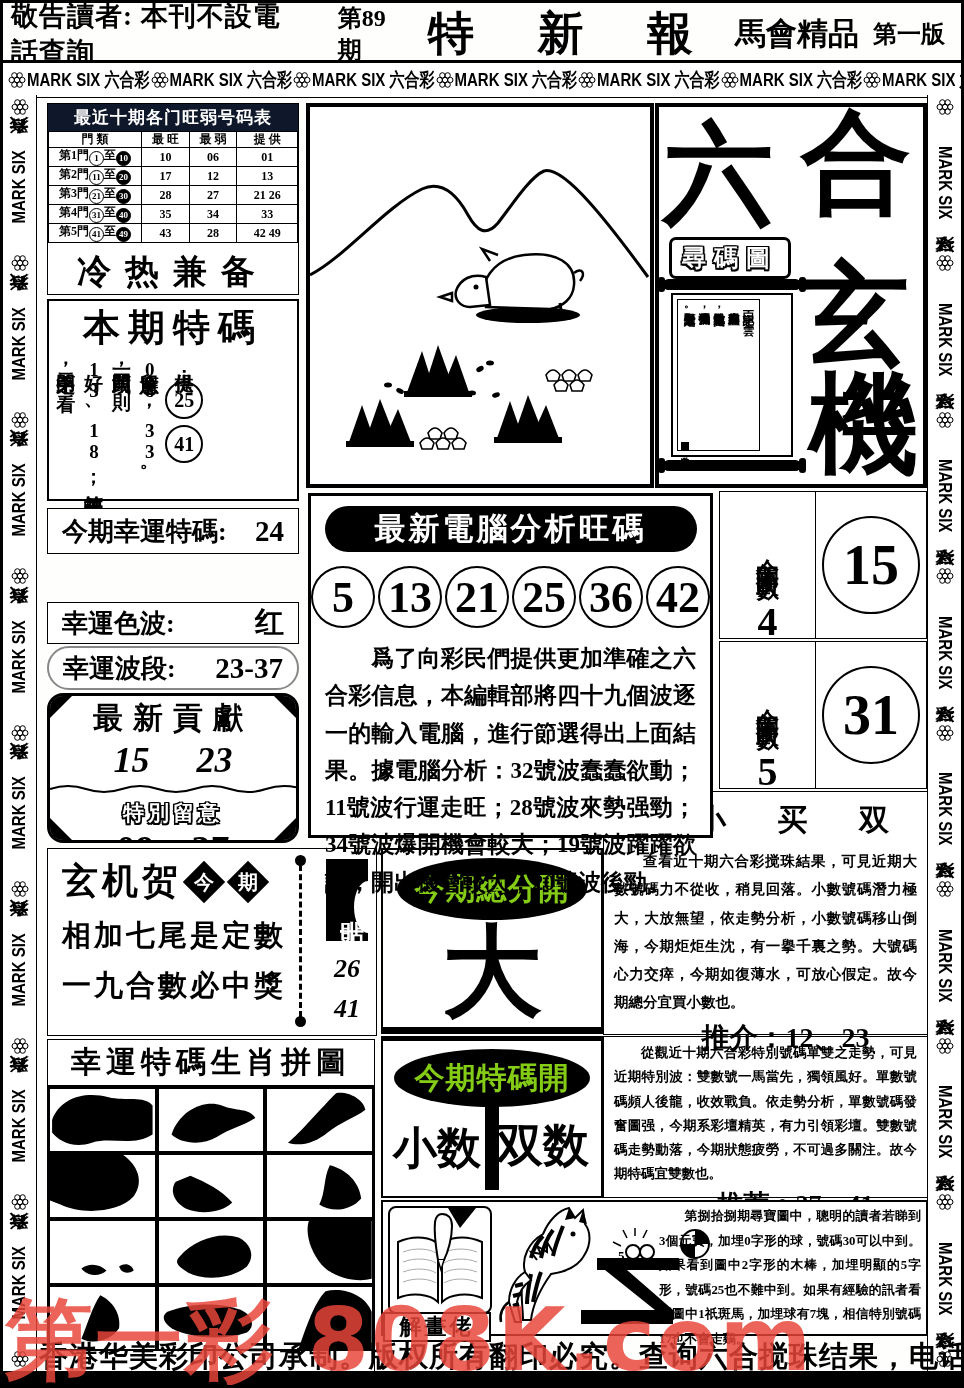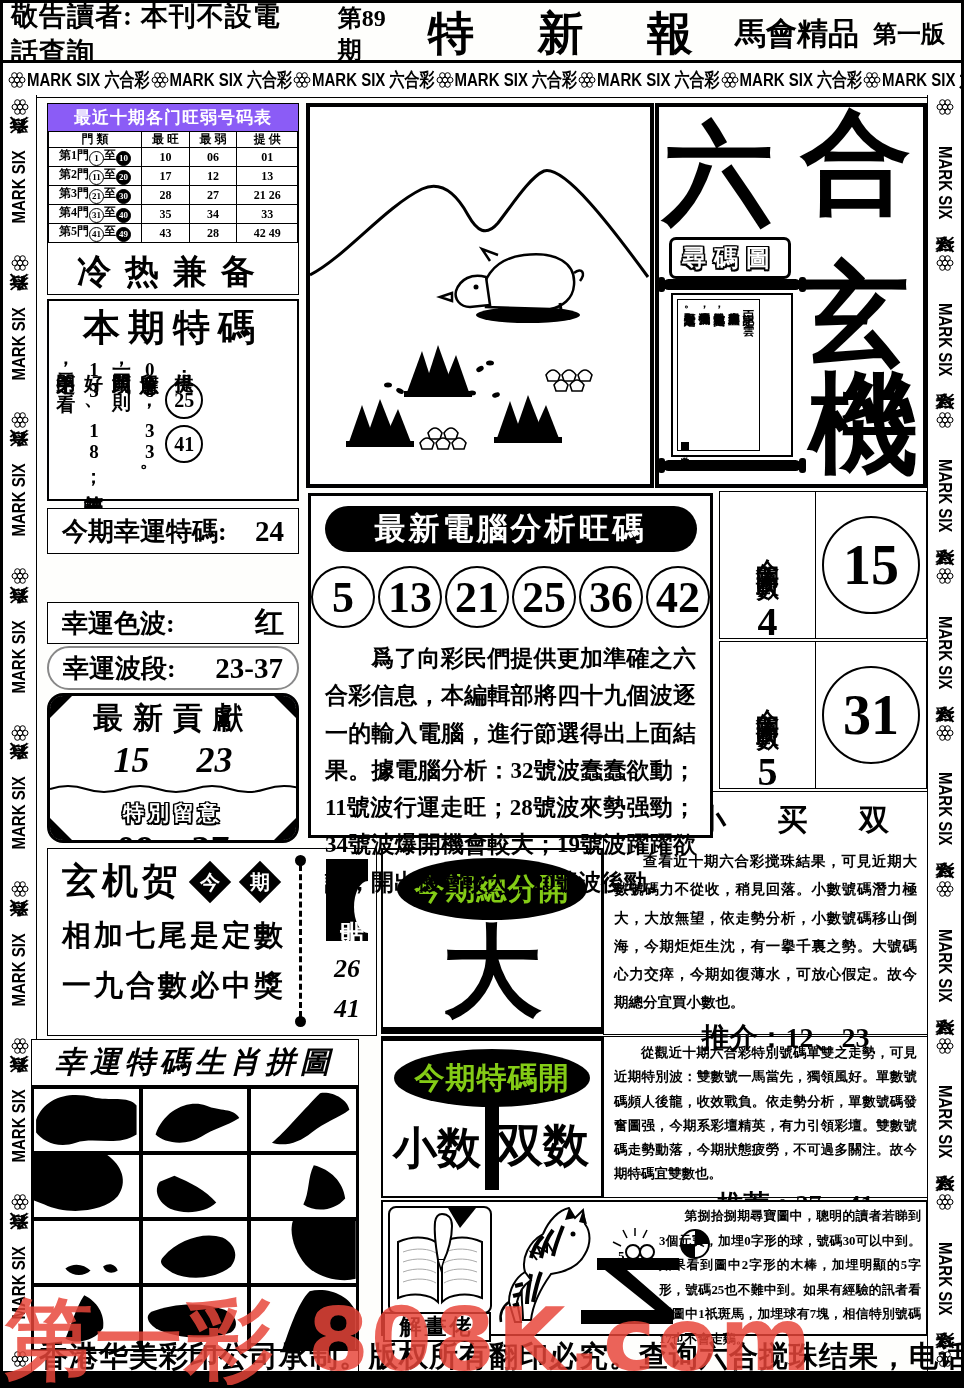--- a/index.html
+++ b/index.html
@@ -21,21 +21,21 @@
   .strip-left{left:0;border-right:1px solid #000;}
   .strip-right{right:0;border-left:1px solid #000;}
   .mk{font-family:"Liberation Sans","DejaVu Sans",sans-serif;font-weight:bold;font-size:15px;white-space:nowrap;
     letter-spacing:0px;transform:scaleY(1.25);}
   .strip-side .mk{writing-mode:vertical-rl;transform:scaleX(1.25);}
   .strip-left .mk{transform:rotate(180deg) scaleX(1.25);}
   .flower{flex:0 0 auto;}
   
   .bx{position:absolute;background:#fff;border:1px solid #000;box-sizing:border-box;}
   
-  .tbl-title{background:#8b5cf6;color:#fff;font-weight:bold;font-size:17px;text-align:center;padding:2px 0;letter-spacing:1px;}
+  .tbl-title{background:#0f172a;color:#fff;font-weight:bold;font-size:17px;text-align:center;padding:2px 0;letter-spacing:1px;}
   table.hot{width:100%;border-collapse:collapse;font-size:12px;font-weight:bold;table-layout:fixed;}
   table.hot th,table.hot td{border:1px solid #000;text-align:center;padding:0;height:15px;line-height:15px;}
   .cr{display:inline-flex;align-items:center;justify-content:center;border:1px solid #000;border-radius:50%;
     width:13px;height:13px;font-size:9px;vertical-align:-2px;line-height:1;}
   .cr.dark{background:#000;color:#fff;border-color:#000;}
   .coldhot-t{font-size:34px;font-weight:900;text-align:center;letter-spacing:14px;margin-top:6px;}
   .coldhot-n{display:flex;justify-content:center;gap:54px;margin-top:6px;}
   .c-mid{display:inline-flex;align-items:center;justify-content:center;border:3px solid #000;border-radius:50%;
     width:62px;height:48px;font-size:36px;font-weight:bold;}
   
@@ -56,21 +56,21 @@
   .c-tl{top:-2px;left:-2px;border-top-color:#000;border-left-color:#000;}
   .c-tr{top:-2px;right:-2px;border-top-color:#000;border-right-color:#000;}
   .c-bl{bottom:-2px;left:-2px;border-bottom-color:#000;border-left-color:#000;}
   .c-br{bottom:-2px;right:-2px;border-bottom-color:#000;border-right-color:#000;}
   .contrib-t{font-size:30px;font-weight:900;letter-spacing:10px;margin-top:2px;}
   .contrib-n{display:flex;justify-content:space-around;padding:0 40px;font-size:36px;font-style:italic;font-weight:bold;}
   .outline{color:#fff;text-shadow:-1.5px -1.5px 0 #000,1.5px -1.5px 0 #000,-1.5px 1.5px 0 #000,1.5px 1.5px 0 #000,0 -1.5px 0 #000,0 1.5px 0 #000,-1.5px 0 0 #000,1.5px 0 0 #000;}
   .contrib-note{font-size:21px;font-weight:900;letter-spacing:4px;}
   .contrib-n2{display:flex;justify-content:space-around;padding:0 48px;font-size:38px;font-weight:bold;}
   
-  .mys-title{display:flex;align-items:center;gap:6px;margin:8px 0 0 14px;}
+  .mys-title{display:flex;align-items:center;margin:8px 0 0 14px;}
   .mys-title .cal{font-size:36px;font-weight:900;letter-spacing:4px;}
   .dia{position:relative;width:30px;height:30px;background:#000;transform:rotate(45deg);margin:0 7px;flex:0 0 auto;}
   .dia span{position:absolute;inset:0;display:flex;align-items:center;justify-content:center;
     transform:rotate(-45deg);color:#fff;font-size:20px;font-weight:bold;}
   .mys-line{font-size:29px;font-weight:900;letter-spacing:3px;margin:10px 0 0 14px;}
   .dashline{position:absolute;right:74px;top:16px;bottom:18px;width:0;border-left:3px dashed #000;}
   .dashline::before,.dashline::after{content:"";position:absolute;left:-7px;width:11px;height:11px;background:#000;border-radius:50%;}
   .dashline::before{top:-10px;} .dashline::after{bottom:-10px;}
   .tip{position:absolute;right:8px;top:10px;width:42px;height:82px;background:#000;color:#fff;
     writing-mode:vertical-rl;font-size:24px;font-weight:bold;text-align:center;padding-top:2px;box-sizing:border-box;overflow:hidden;}
@@ -515,21 +515,21 @@
     <div class="mys-line">相加七尾是定數</div>
     <div class="mys-line">一九合數必中獎</div>
     <div class="dashline"></div>
     <div class="tip">貼士</div>
     <div class="tipnums">
       <div>26</div>
       <div>41</div>
     </div>
   </div>
 
-  <div class="bx" style="left:28px;top:1036px;width:328px;height:334px;font-style:italic;">
+  <div class="bx" style="left:44px;top:1036px;width:328px;height:334px;">
     <div class="pz-title">幸運特碼生肖拼圖</div>
     <div class="pz-grid" id="pz-grid">
         <div class="pz-cell">
           <svg viewBox="0 0 100 60" preserveAspectRatio="none">
             <path d="M2,30 C10,8 34,2 56,8 C72,12 90,6 98,16 L98,44 C80,56 58,46 40,52 C22,58 8,50 2,42 Z" fill="#000"></path>
           </svg>
         </div>
         <div class="pz-cell">
           <svg viewBox="0 0 100 60" preserveAspectRatio="none">
             <path d="M12,44 C20,20 44,10 60,16 C74,22 86,18 92,28 C80,36 68,38 56,46 C40,56 20,52 12,44 Z" fill="#000"></path>

